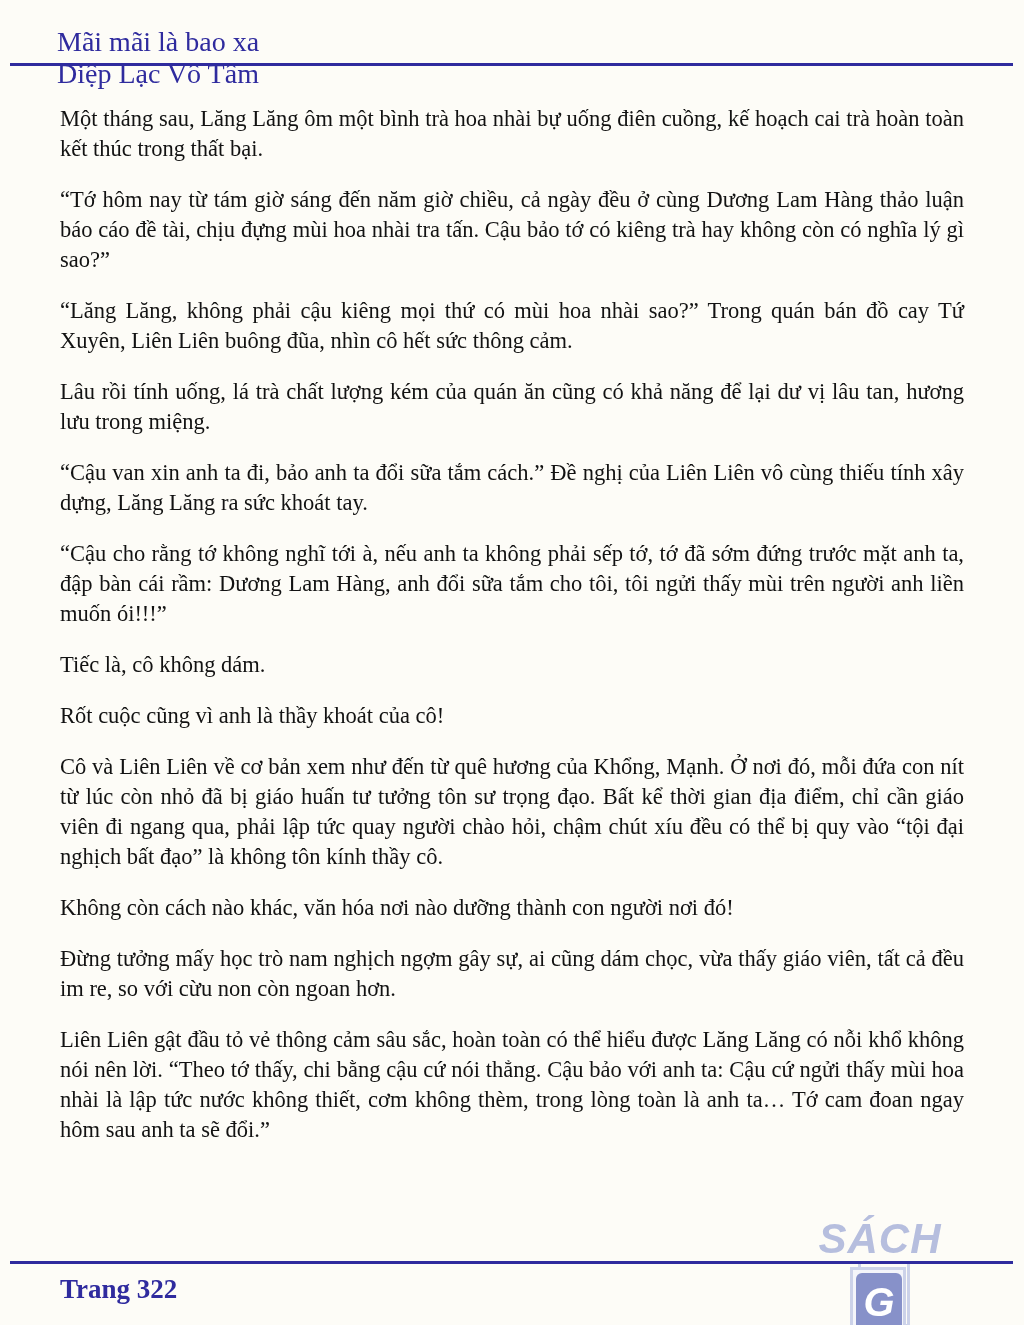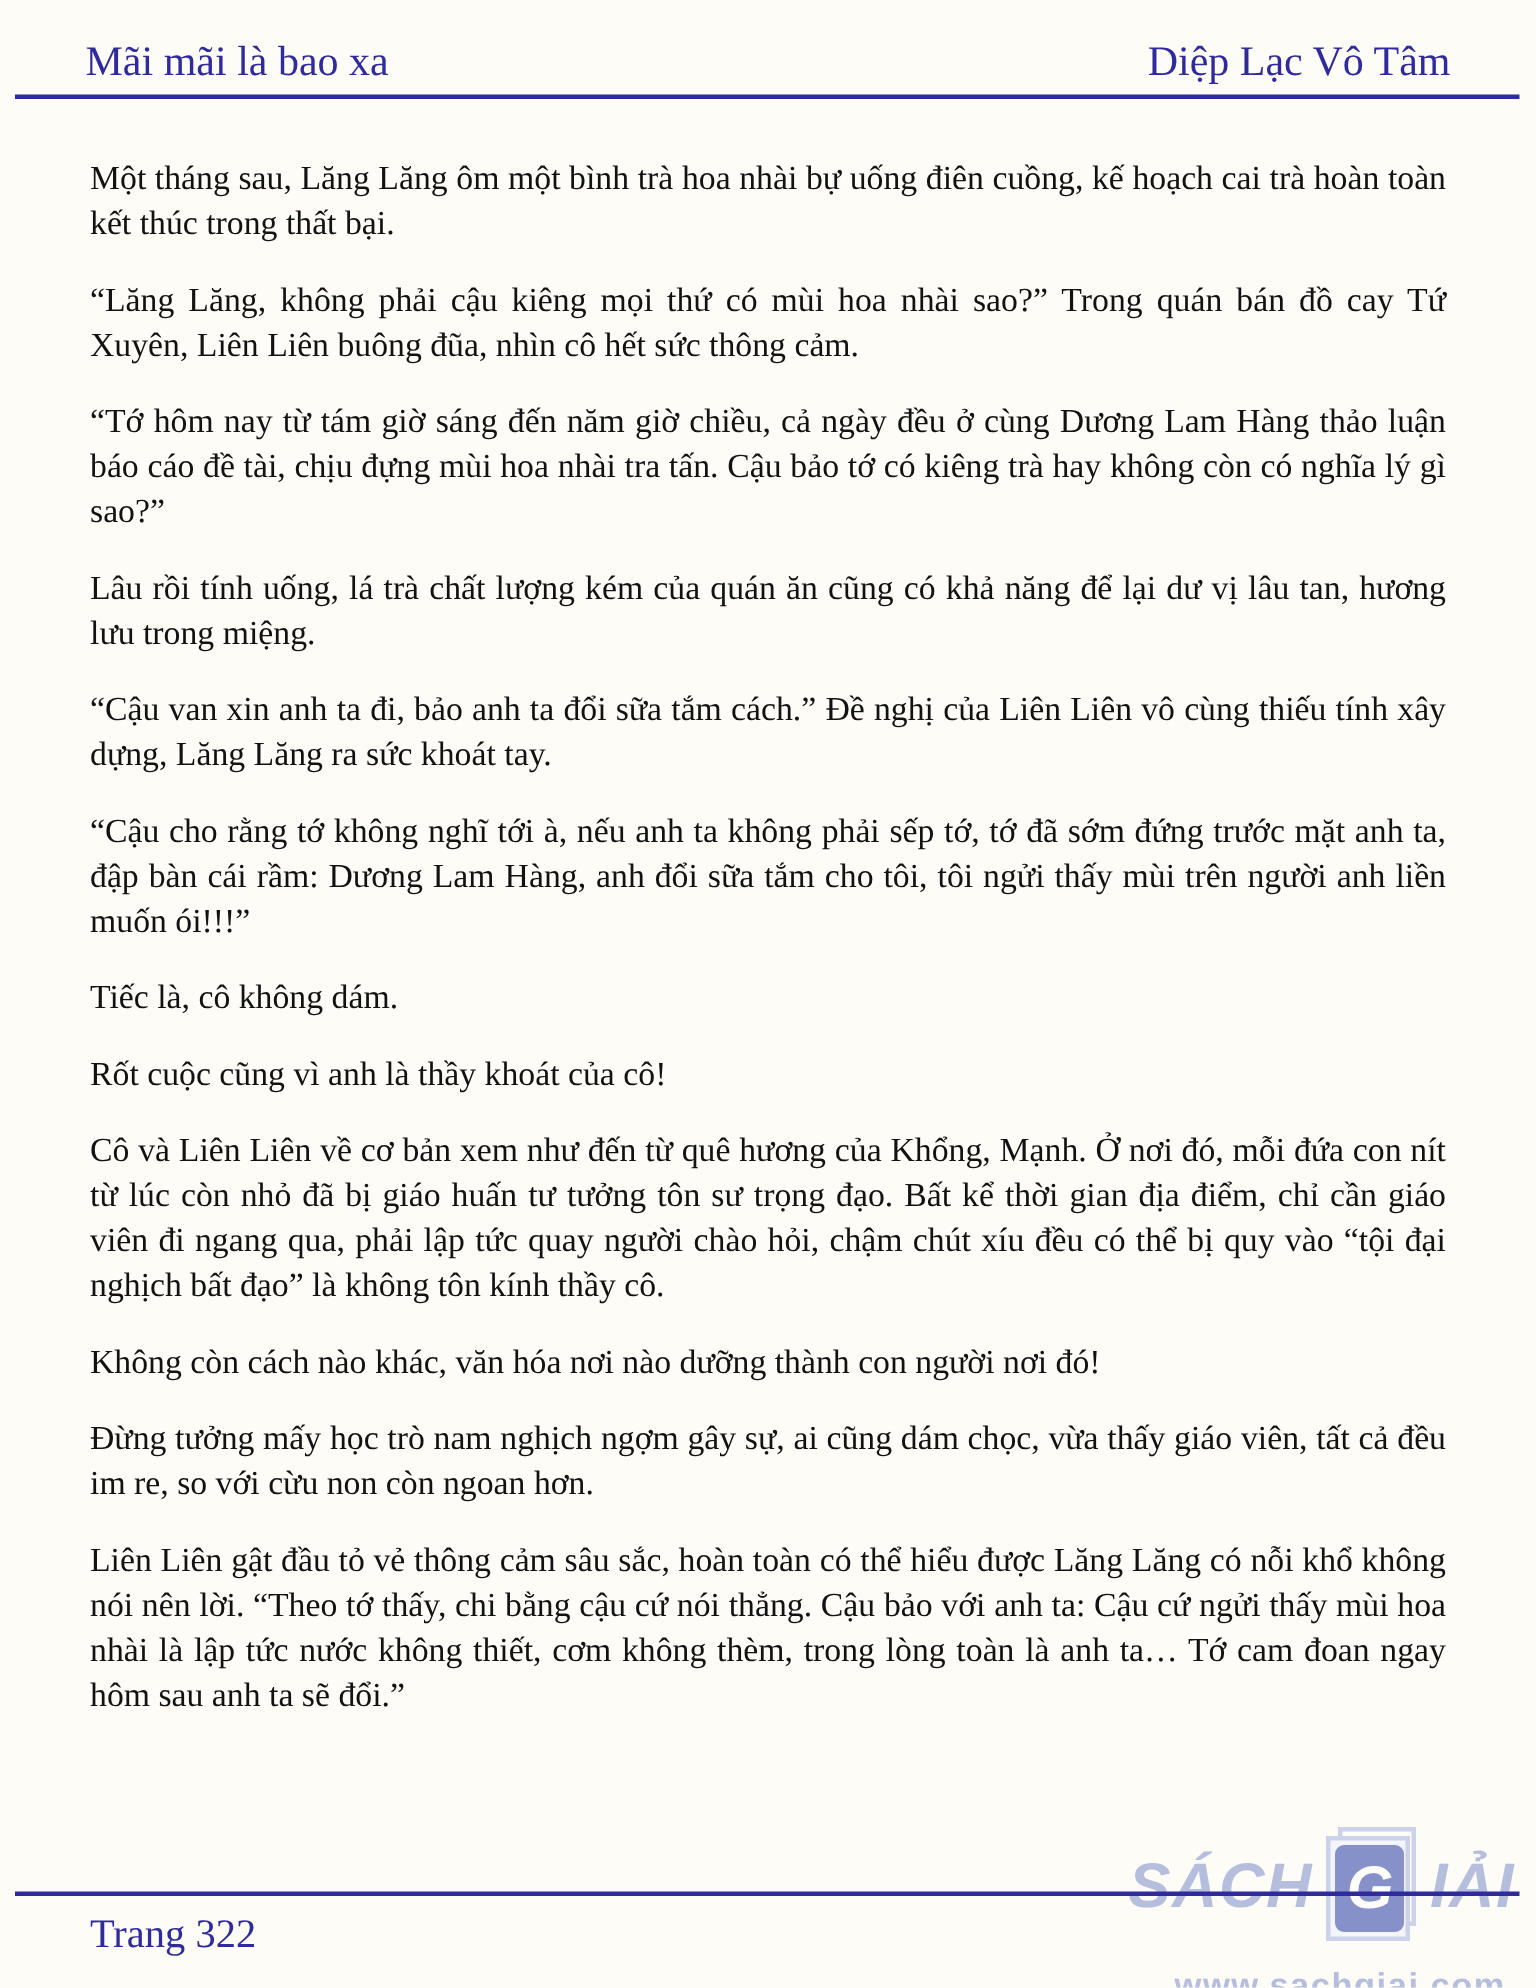--- a/index.html
+++ b/index.html
@@ -3,21 +3,21 @@
 <meta charset="utf-8">
 <style>
   :root{
     --accent:#2f2b9e;
     --wm-light:#b6bede;
     --wm-mid:#8791c9;
     --wm-pale:#ccd2e9;
     --ink:#121212;
     --paper:#fdfcf7;
   }
-  *{margin:0;padding:0;box-sizing:border-box;}
+  *{margin:0;padding:0;box-sizing:border-box;flex-direction:column;}
   html,body{width:1024px;}
   body{
     width:1024px;height:1325px;
     background:var(--paper);
     position:relative;
     font-family:"Liberation Serif","DejaVu Serif",serif;
     color:var(--ink);
     overflow:hidden;
   }
   .page-header{
@@ -34,21 +34,21 @@
   .rule-top{top:63px;}
   .rule-bottom{top:1261px;}
   .body-text{
     position:absolute;top:104px;left:60px;right:60px;
     font-size:22.5px;line-height:30px;
     text-align:justify;
   }
   .body-text p.para{margin-bottom:21px;}
   .page-footer{
     position:absolute;top:1274px;left:60px;
-    color:var(--accent);font-size:27px;
+    color:var(--accent);font-size:27px;font-weight:bold;
   }
   
   .watermark{
     position:absolute;right:14px;top:1218px;width:260px;
     z-index:1;
     text-align:right;
     font-family:"Liberation Sans","DejaVu Sans",sans-serif;
     user-select:none;
   }
   .wm-brand{
@@ -96,22 +96,22 @@
 
 <header class="page-header">
   <span>Mãi mãi là bao xa</span>
   <span>Diệp Lạc Vô Tâm</span>
 </header>
 
 <div class="rule rule-top"></div>
 
 <main class="body-text">
     <p class="para">Một tháng sau, Lăng Lăng ôm một bình trà hoa nhài bự uống điên cuồng, kế hoạch cai trà hoàn toàn kết thúc trong thất bại.</p>
+    <p class="para">“Tớ hôm nay từ tám giờ sáng đến năm giờ chiều, cả ngày đều ở cùng Dương Lam Hàng thảo luận báo cáo đề tài, chịu đựng mùi hoa nhài tra tấn. Cậu bảo tớ có kiêng trà hay không còn có nghĩa lý gì sao?”</p>
     <p class="para">“Lăng Lăng, không phải cậu kiêng mọi thứ có mùi hoa nhài sao?” Trong quán bán đồ cay Tứ Xuyên, Liên Liên buông đũa, nhìn cô hết sức thông cảm.</p>
-    <p class="para">“Tớ hôm nay từ tám giờ sáng đến năm giờ chiều, cả ngày đều ở cùng Dương Lam Hàng thảo luận báo cáo đề tài, chịu đựng mùi hoa nhài tra tấn. Cậu bảo tớ có kiêng trà hay không còn có nghĩa lý gì sao?”</p>
     <p class="para">Lâu rồi tính uống, lá trà chất lượng kém của quán ăn cũng có khả năng để lại dư vị lâu tan, hương lưu trong miệng.</p>
     <p class="para">“Cậu van xin anh ta đi, bảo anh ta đổi sữa tắm cách.” Đề nghị của Liên Liên vô cùng thiếu tính xây dựng, Lăng Lăng ra sức khoát tay.</p>
     <p class="para">“Cậu cho rằng tớ không nghĩ tới à, nếu anh ta không phải sếp tớ, tớ đã sớm đứng trước mặt anh ta, đập bàn cái rầm: Dương Lam Hàng, anh đổi sữa tắm cho tôi, tôi ngửi thấy mùi trên người anh liền muốn ói!!!”</p>
     <p class="para">Tiếc là, cô không dám.</p>
     <p class="para">Rốt cuộc cũng vì anh là thầy khoát của cô!</p>
     <p class="para">Cô và Liên Liên về cơ bản xem như đến từ quê hương của Khổng, Mạnh. Ở nơi đó, mỗi đứa con nít từ lúc còn nhỏ đã bị giáo huấn tư tưởng tôn sư trọng đạo. Bất kể thời gian địa điểm, chỉ cần giáo viên đi ngang qua, phải lập tức quay người chào hỏi, chậm chút xíu đều có thể bị quy vào “tội đại nghịch bất đạo” là không tôn kính thầy cô.</p>
     <p class="para">Không còn cách nào khác, văn hóa nơi nào dưỡng thành con người nơi đó!</p>
     <p class="para">Đừng tưởng mấy học trò nam nghịch ngợm gây sự, ai cũng dám chọc, vừa thấy giáo viên, tất cả đều im re, so với cừu non còn ngoan hơn.</p>
     <p class="para">Liên Liên gật đầu tỏ vẻ thông cảm sâu sắc, hoàn toàn có thể hiểu được Lăng Lăng có nỗi khổ không nói nên lời. “Theo tớ thấy, chi bằng cậu cứ nói thẳng. Cậu bảo với anh ta: Cậu cứ ngửi thấy mùi hoa nhài là lập tức nước không thiết, cơm không thèm, trong lòng toàn là anh ta… Tớ cam đoan ngay hôm sau anh ta sẽ đổi.”</p>
   </main>

